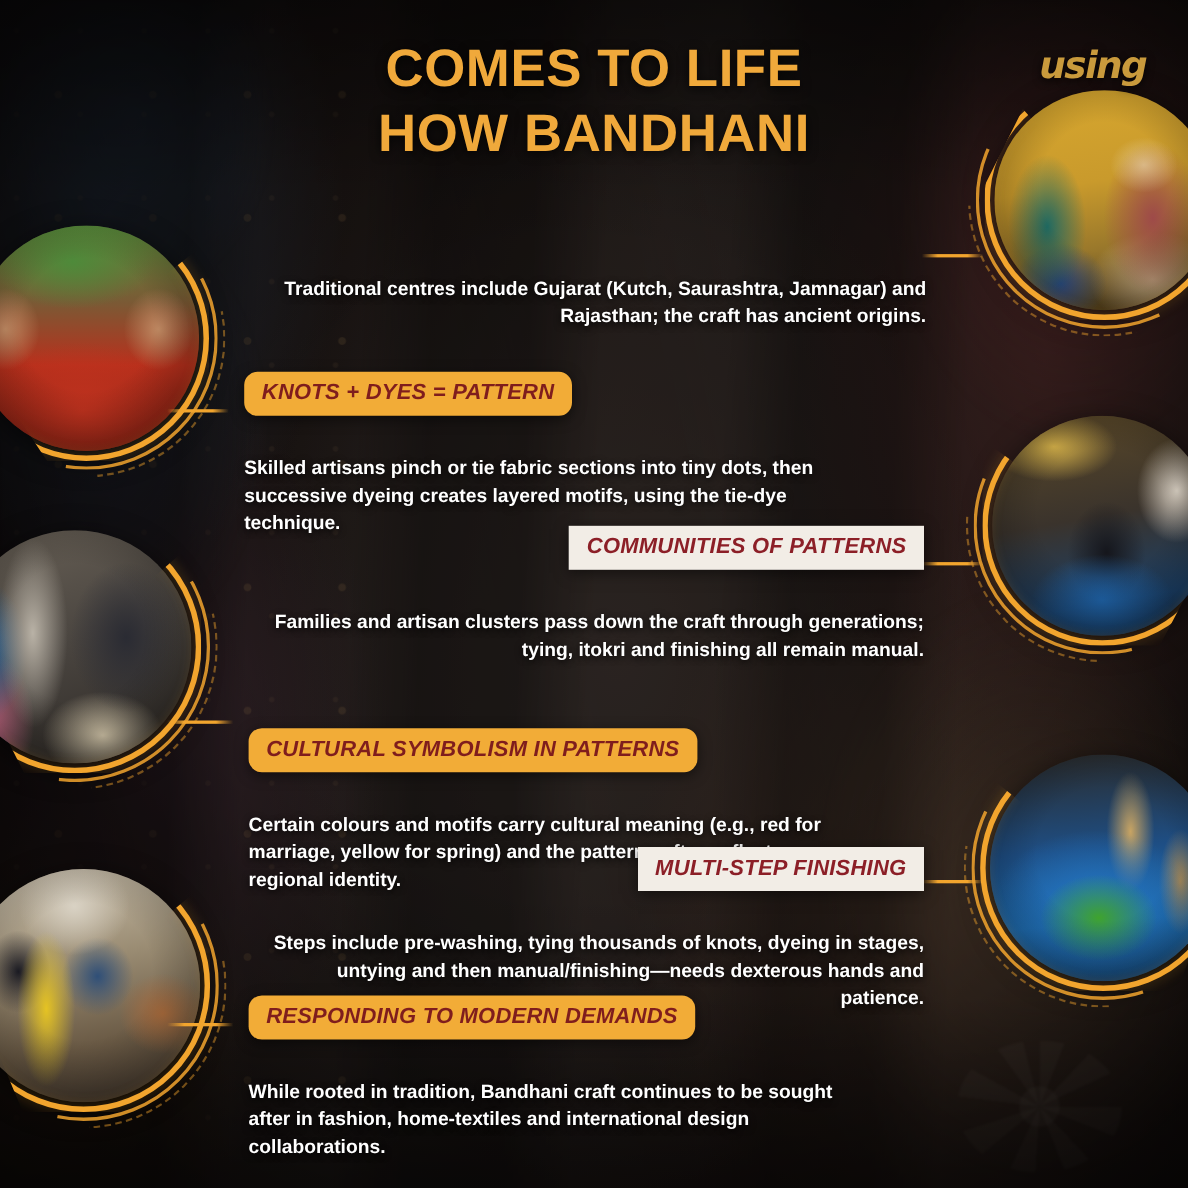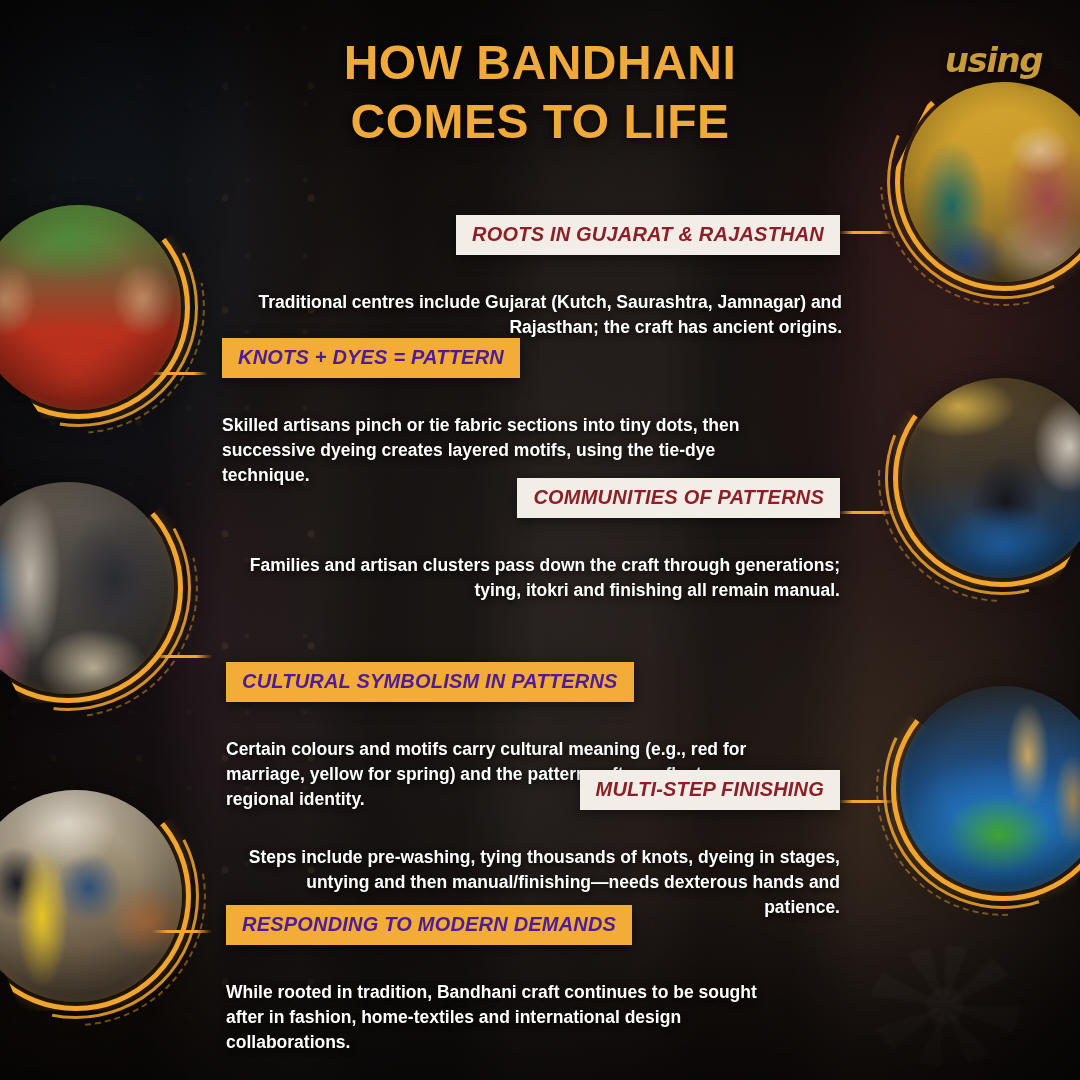--- a/index.html
+++ b/index.html
@@ -194,21 +194,21 @@
 
   
   .section { position:absolute; z-index:5; }
   .bar {
     display:inline-block; padding:8px 16px 9px;
     font-size:20px; font-weight:700; font-style:italic;
     letter-spacing:.2px; white-space:nowrap;
     box-shadow:0 3px 12px rgba(0,0,0,.5);
   }
   .bar.cream { background:#F2EDE6; color:#8C1F27; }
-  .bar.amber { background:#F2AC37; color:#4c1d95; }
+  .bar.amber { background:#F2AC37; color:#7f1d1d;border-radius:12px; }
   .body {
     margin-top:35px;
     font-size:17.5px; font-weight:700; line-height:1.42;
     color:#FFFFFF; text-shadow:0 2px 7px rgba(0,0,0,.85);
   }
   .align-right { text-align:right; }
   .align-left  { text-align:left; }
 </style>
 </head>
 <body>
@@ -218,22 +218,22 @@
   <div class="bg-left-drape"></div>
   <div class="bg-dots"></div>
   <div class="bg-right-warm"></div>
   <div class="bg-folds"></div>
   <div class="bg-motif"></div>
   <div class="bg-vignette"></div>
   <div class="bg-scrim"></div>
 </div>
 
 <div id="title-block">
+  <div class="line">COMES TO LIFE</div>
   <div class="line">HOW BANDHANI</div>
-  <div class="line">COMES TO LIFE</div>
 </div>
 
 <div id="logo">using</div>
 
 <div class="photo-ring" style="right:-24px; top:82px; width:200px; height:200px;">
   <div class="disc">
     <div class="scene scene-a"></div>
     <div class="shade"></div>
   </div>
   <div class="ring-outer"></div>
@@ -292,21 +292,20 @@
 </div>
 
 <div class="connector" style="left:838px; top:231px; width:56px;"></div>
 <div class="connector" style="left:152px; top:372px; width:56px;"></div>
 <div class="connector" style="left:838px; top:511px; width:56px;"></div>
 <div class="connector" style="left:152px; top:655px; width:60px;"></div>
 <div class="connector" style="left:838px; top:800px; width:56px;"></div>
 <div class="connector" style="left:152px; top:930px; width:60px;"></div>
 
 <div class="section align-right" style="right:240px; top:215px; width:600px;">
-  <div class="bar cream">ROOTS IN GUJARAT &amp; RAJASTHAN</div>
   <div class="body" style="margin-right:-2px;">Traditional centres include Gujarat (Kutch, Saurashtra, Jamnagar) and Rajasthan; the craft has ancient origins.</div>
 </div>
 
 <div class="section align-left" style="left:222px; top:338px; width:530px;">
   <div class="bar amber">KNOTS + DYES = PATTERN</div>
   <div class="body">Skilled artisans pinch or tie fabric sections into tiny dots, then successive dyeing creates layered motifs, using the tie-dye technique.</div>
 </div>
 
 <div class="section align-right" style="right:240px; top:478px; width:600px;">
   <div class="bar cream">COMMUNITIES OF PATTERNS</div>

